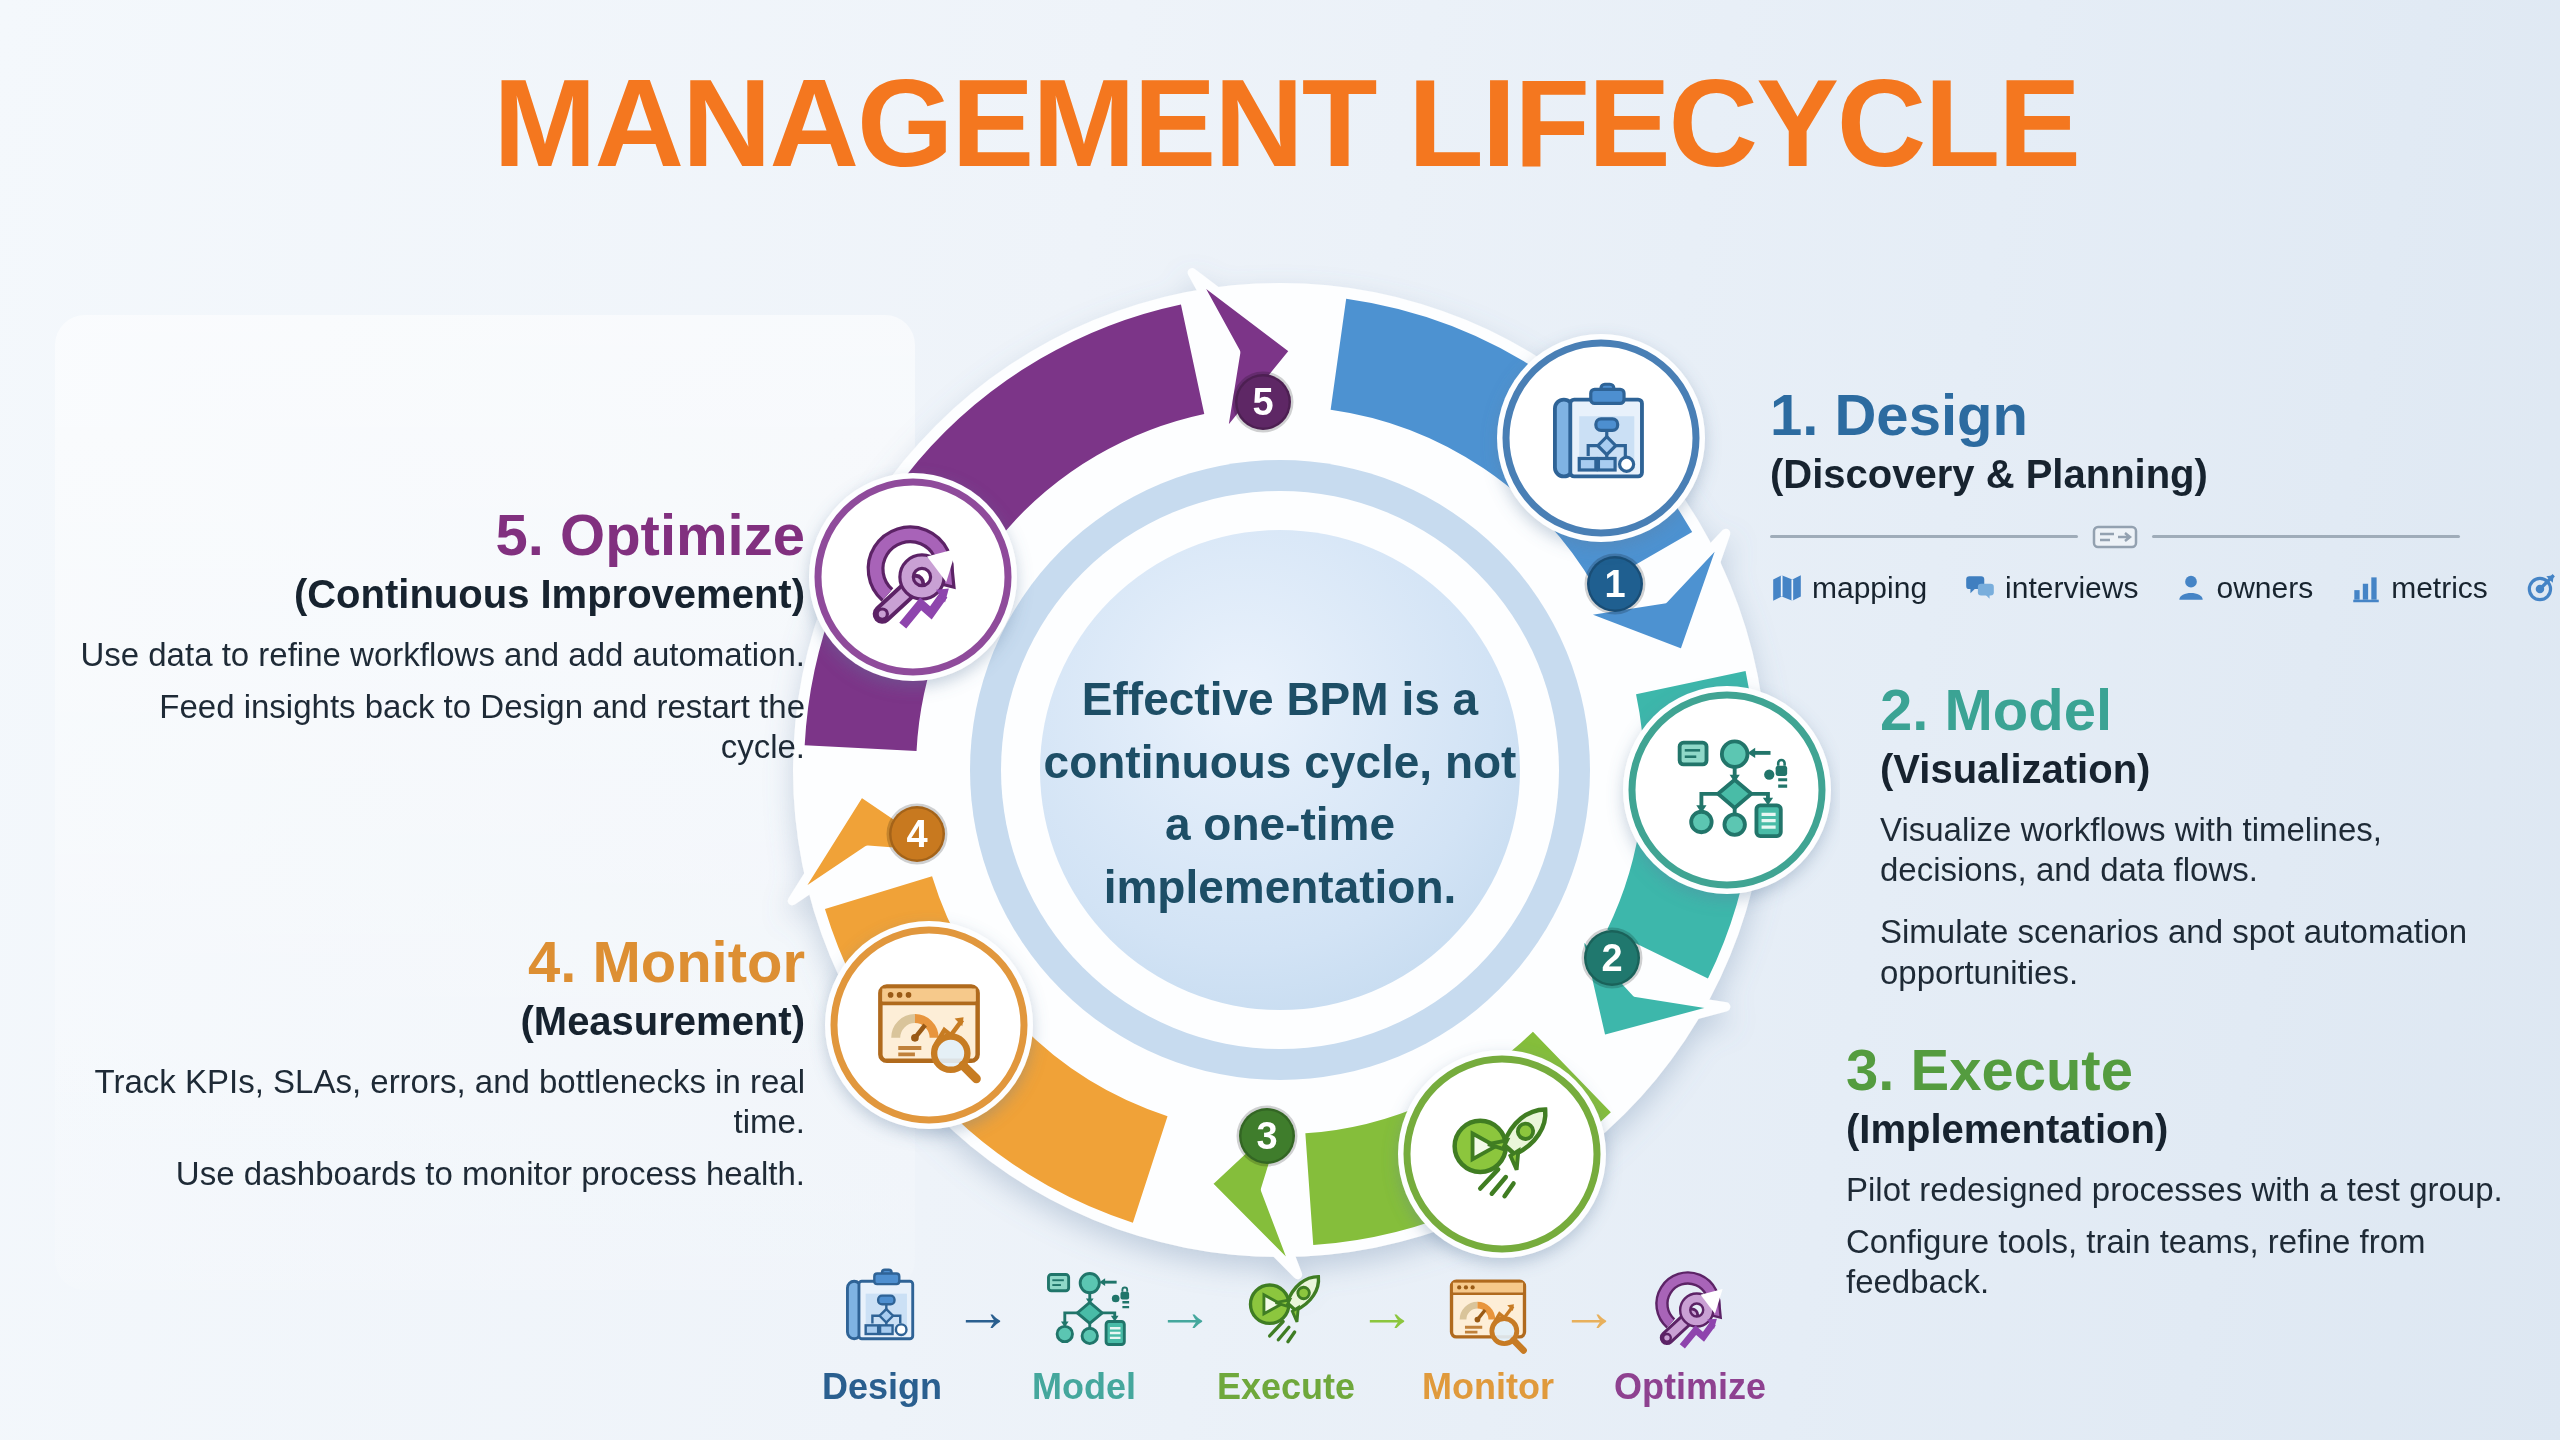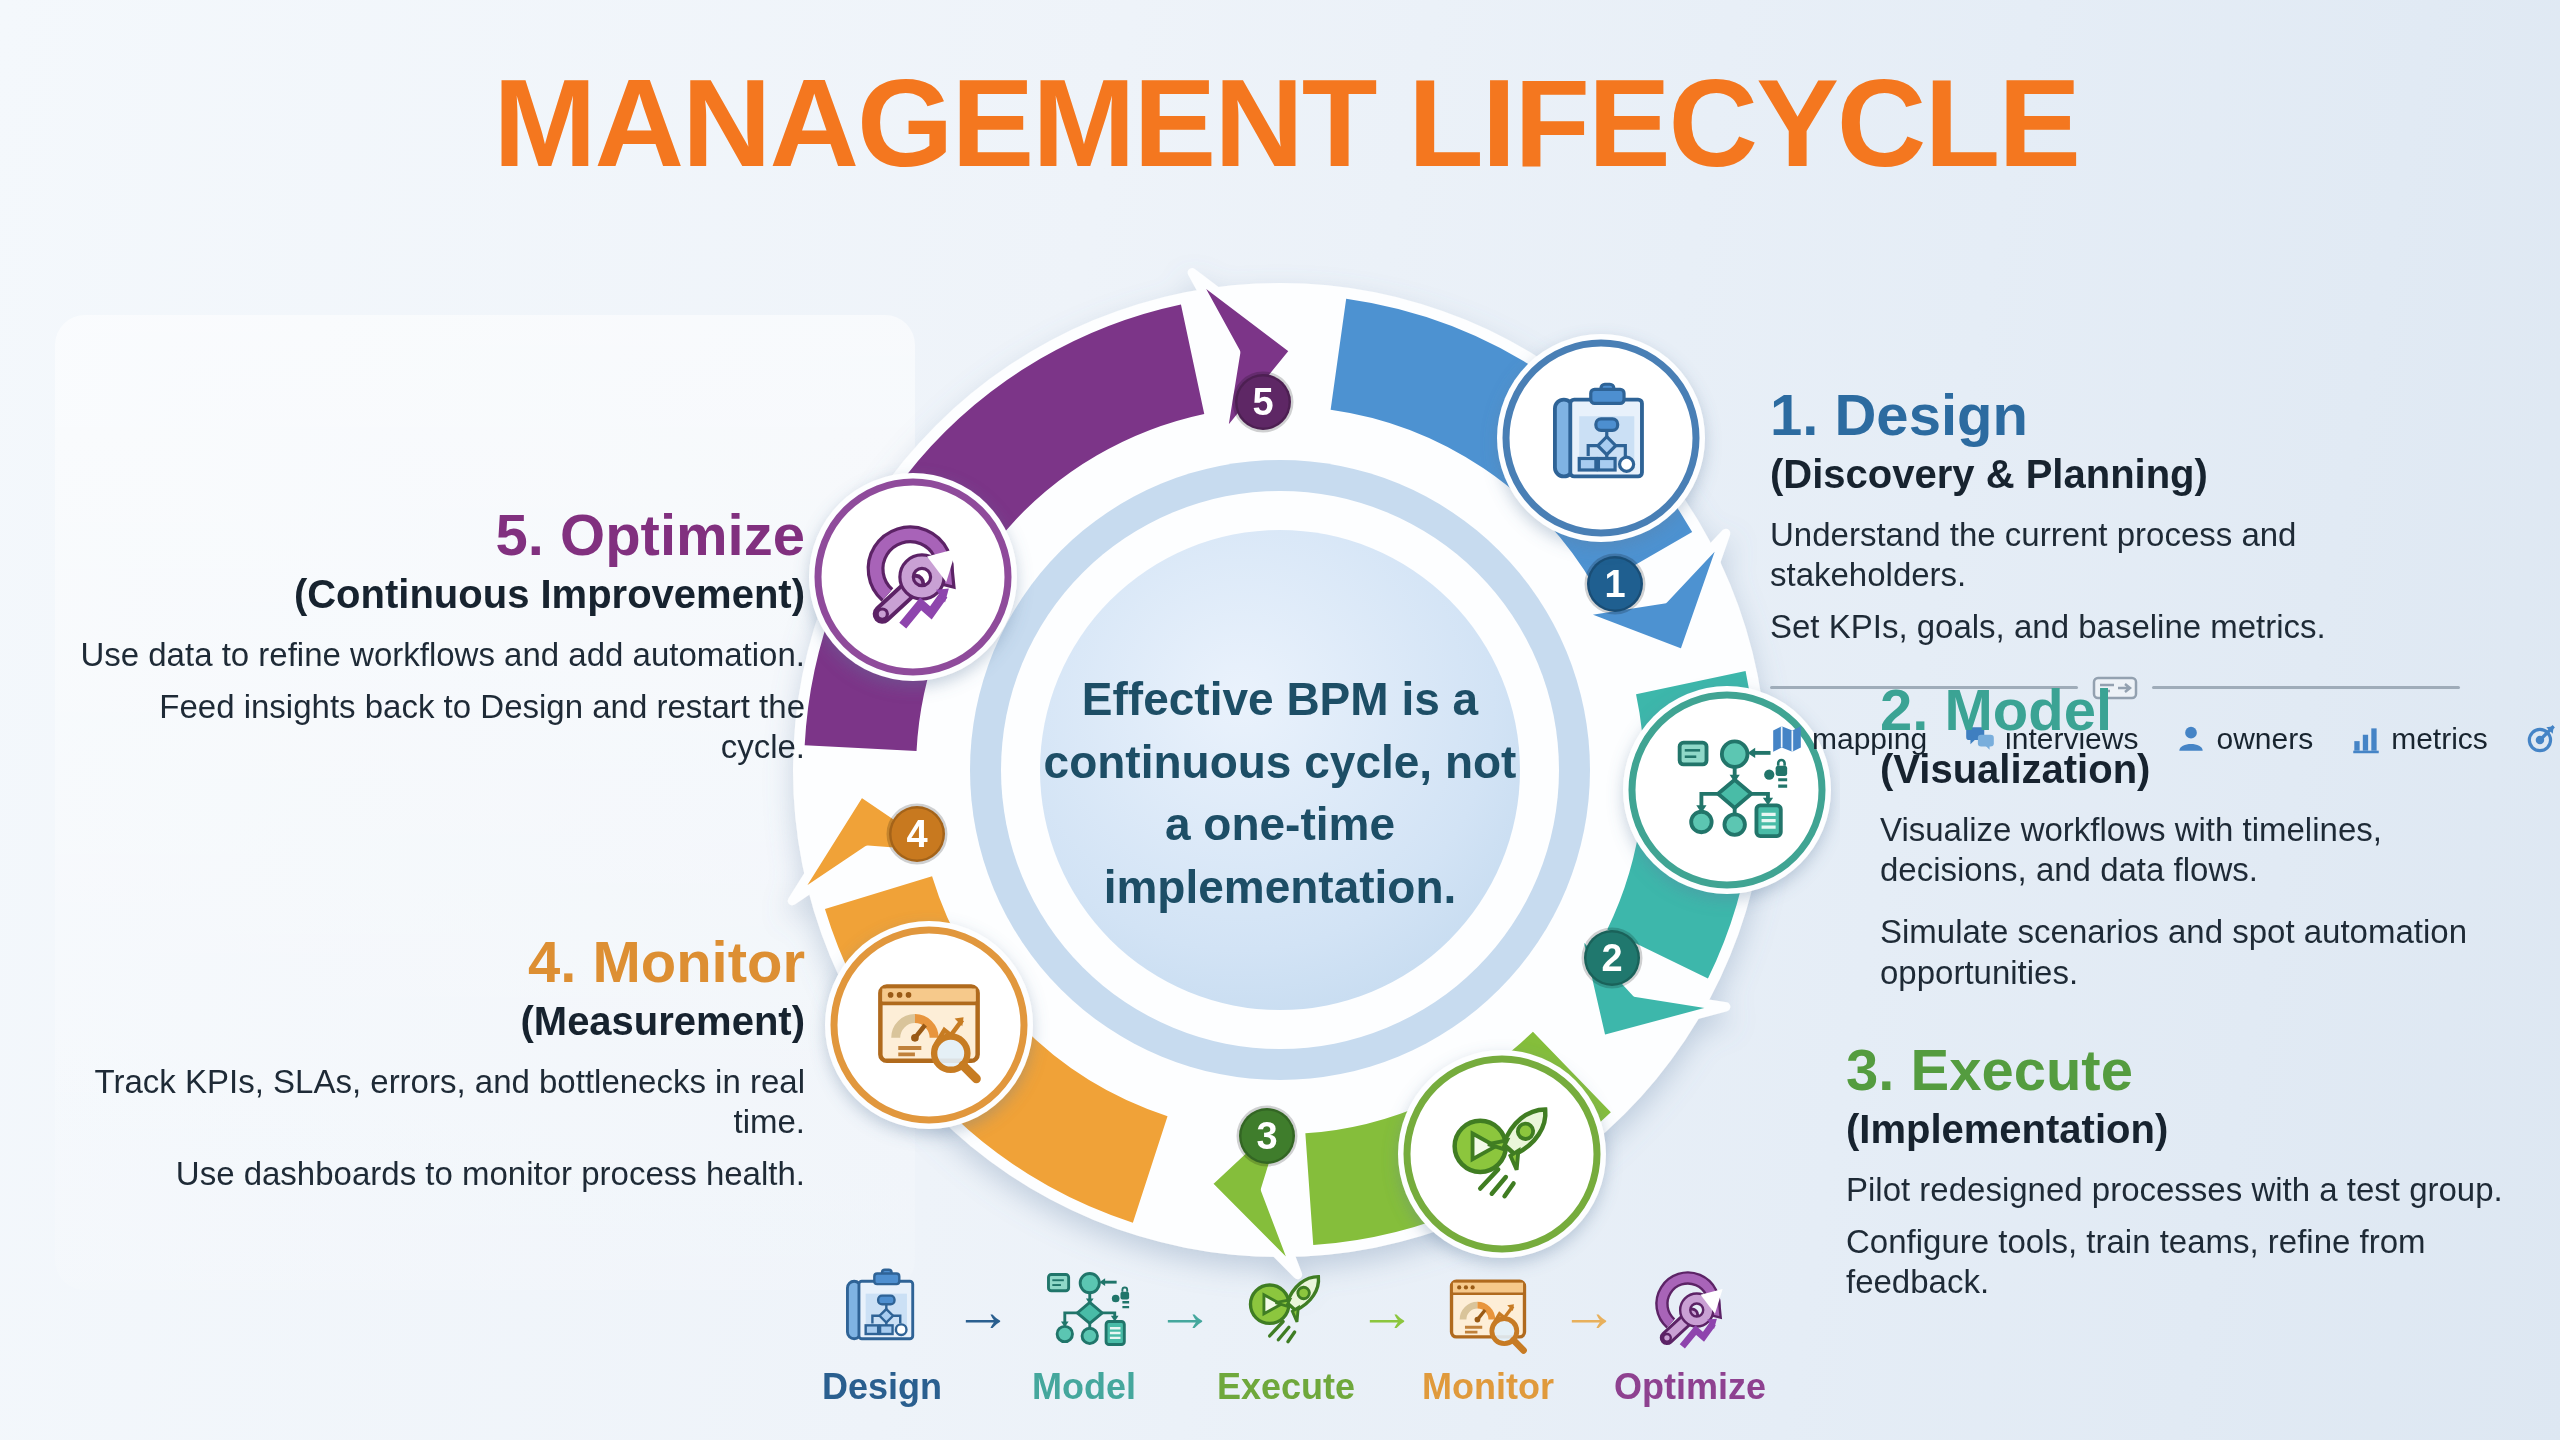--- a/index.html
+++ b/index.html
@@ -199,24 +199,20 @@
       <circle cx="193" cy="367" r="95" fill="#FFFFFF" stroke="#8F4C9B" stroke-width="7"></circle>
       <use href="#icon-optimize" x="129" y="303" width="128" height="128"></use>
     </g>
   </svg>
 
   <div class="center-message">Effective BPM is a continuous cycle, not a one-time implementation.</div>
 
   <div class="section sec-right" style="left:1770px;top:342px;width:700px;margin-top:43px;">
     <div class="stage-heading hd-design">1. Design</div>
     <div class="stage-sub">(Discovery &amp; Planning)</div>
-    <div class="stage-body">
-      <div class="bline">Understand the current process and stakeholders.</div>
-      <div class="bline">Set KPIs, goals, and baseline metrics.</div>
-    </div>
     <div class="divider">
       <div class="dline"></div>
       <svg width="46" height="28" viewBox="0 0 46 28">
         <rect x="2" y="4" width="42" height="20" rx="4" fill="#EDF2F7" stroke="#93A1B0" stroke-width="2.5"></rect>
         <path d="M8,11 h14 M8,17 h10" stroke="#93A1B0" stroke-width="2.5"></path>
         <path d="M26,14 h10 M33,10 l5,4 l-5,4" fill="none" stroke="#93A1B0" stroke-width="2.5"></path>
       </svg>
       <div class="dline"></div>
     </div>
     <div class="tagrow">

